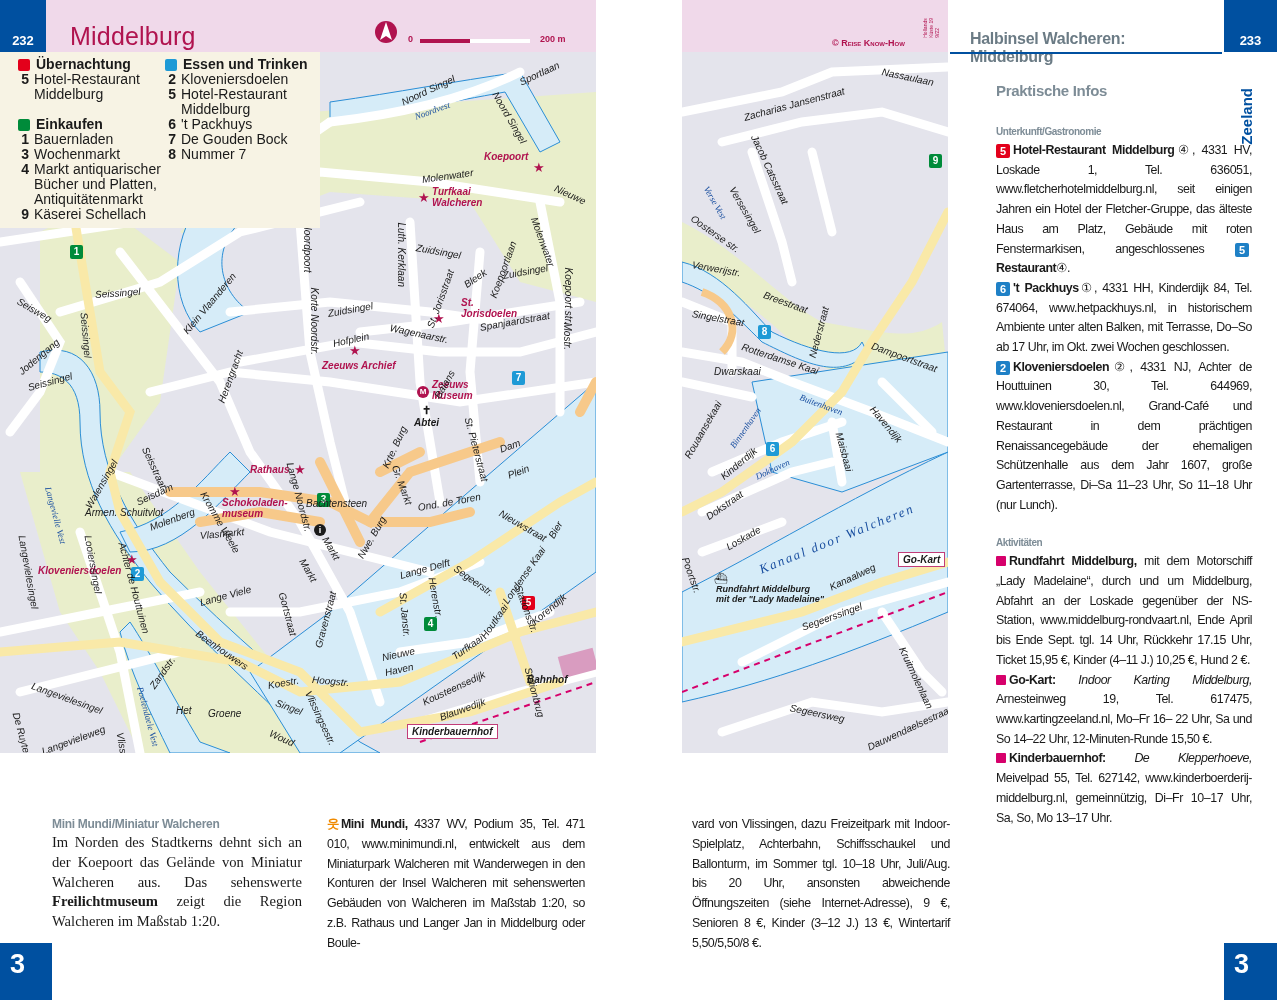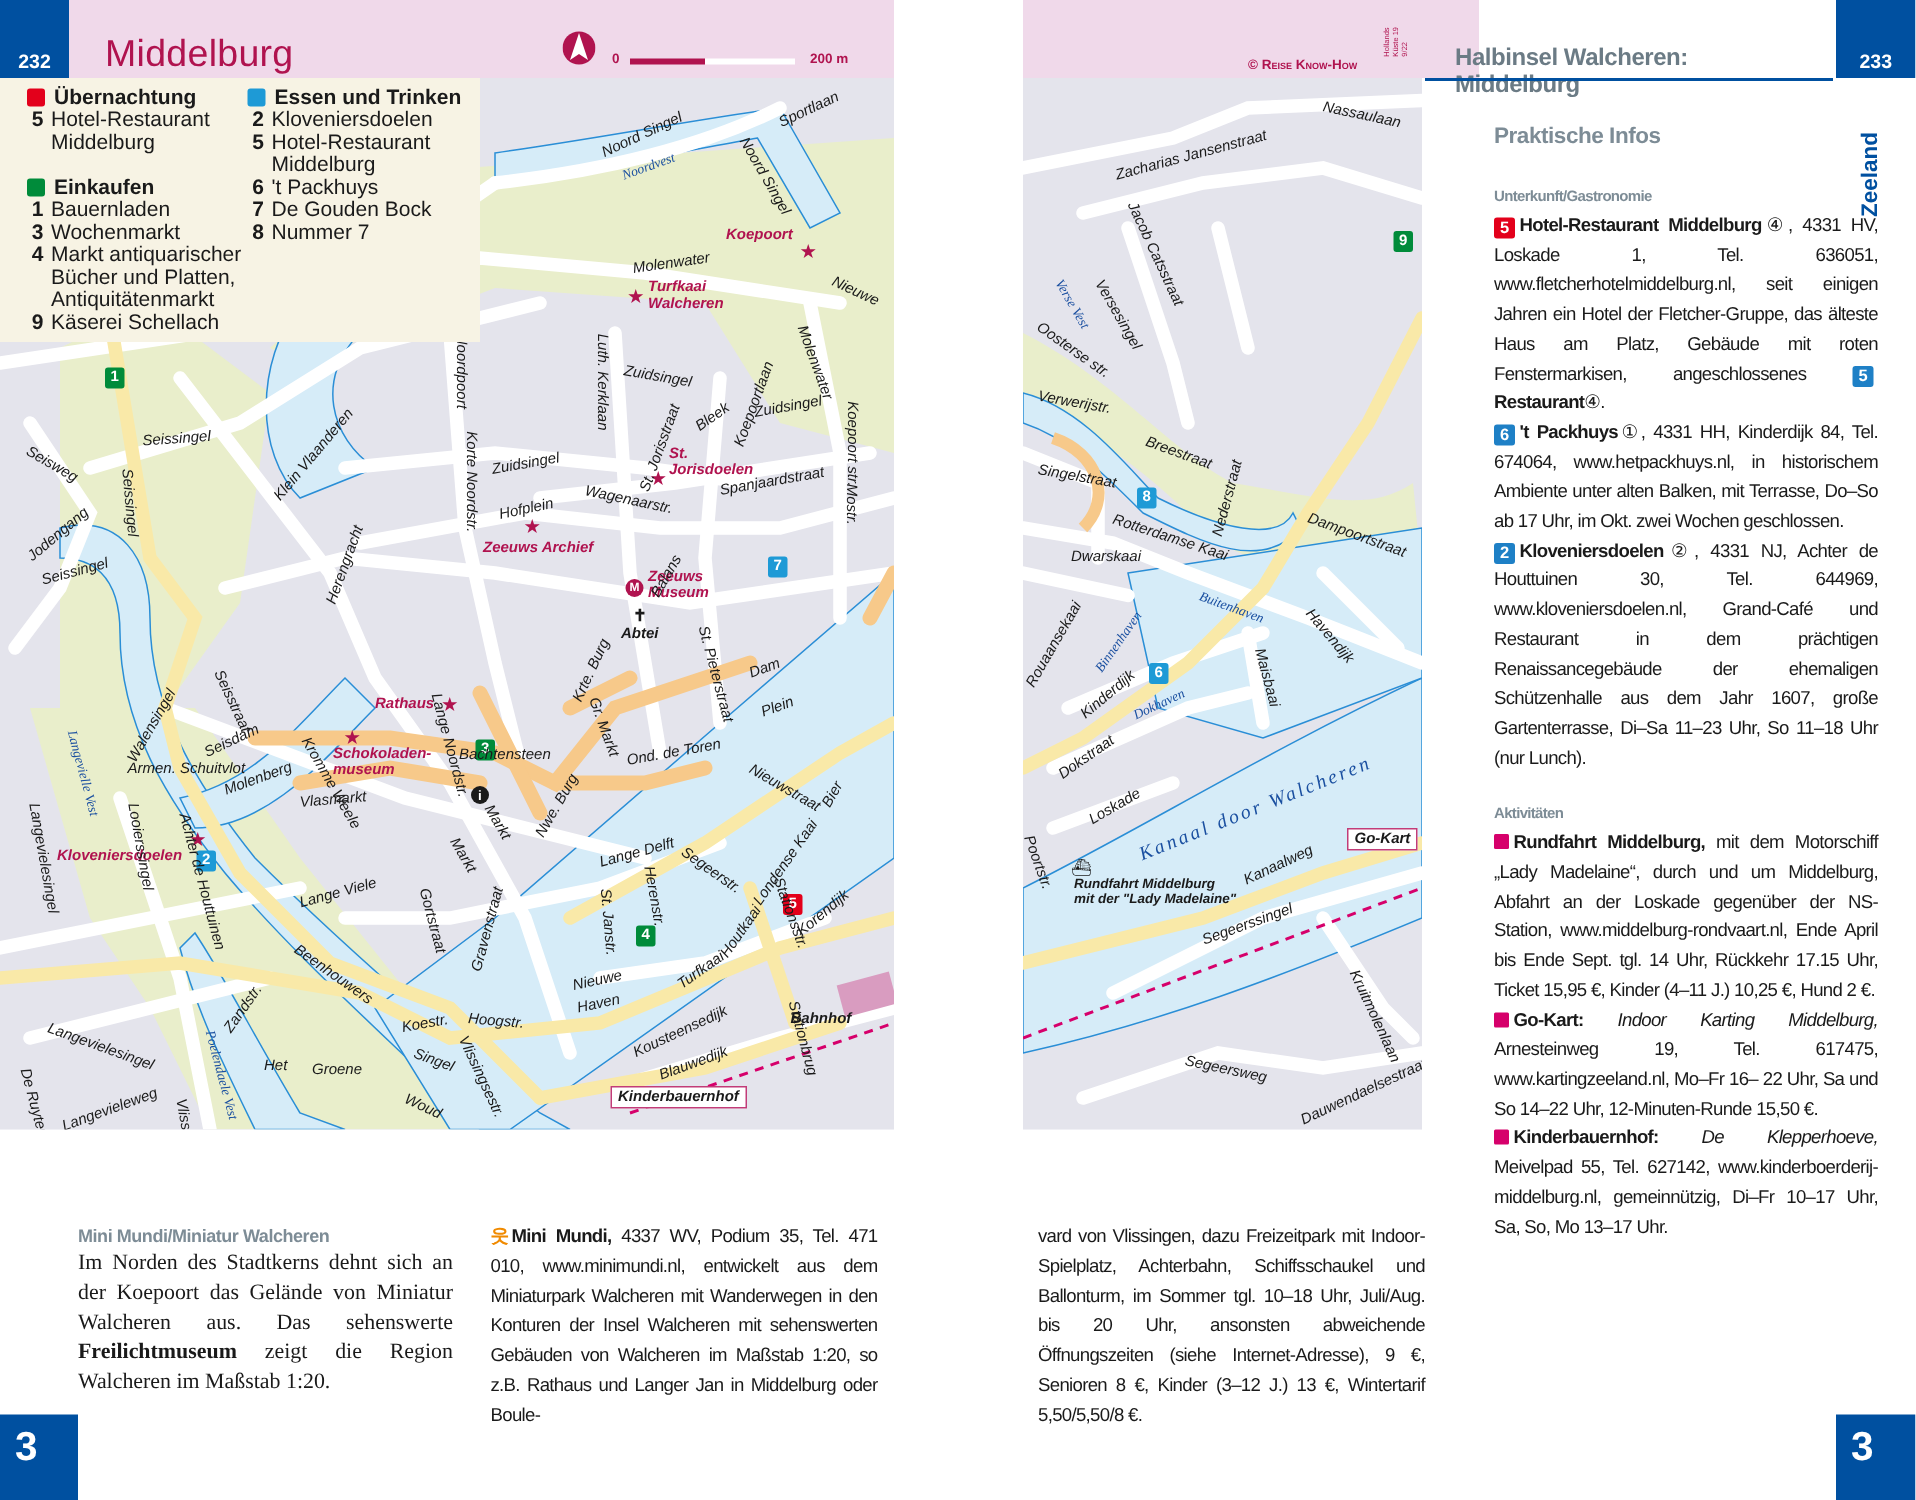--- a/index.html
+++ b/index.html
@@ -6,21 +6,21 @@
   html, body { width: 1277px; height: 1000px; background: #ffffff; overflow: hidden; }
   body { position: relative; font-family: "Liberation Sans", sans-serif; color: #1a1a1a; }
 
   .page { position: absolute; top: 0; height: 1000px; background: #fff; }
   .page-left { left: 0; width: 596px; }
   .page-right { left: 682px; width: 595px; }
 
   
   .map-head { position: absolute; top: 0; height: 52px; background: #f0d9ea; }
   .page-left .map-head { left: 0; width: 596px; }
-  .page-right .map-head { left: 0; width: 304px; padding-left: 42px; }
+  .page-right .map-head { left: 0; width: 266px; padding-left: 42px; }
 
   .page-tab { position: absolute; top: 0; width: 52px; height: 52px; background: #0050a0; color: #fff;
               font-family: "Liberation Sans", sans-serif; font-weight: bold; font-size: 13px;
               display: flex; align-items: flex-end; justify-content: center; padding-bottom: 4px; }
   .page-left .page-tab { left: 0; width: 46px; }
 
   .map-title { position: absolute; left: 70px; top: 22px; font-size: 25px; font-weight: normal; color: #b0134f; letter-spacing: 0.2px; }
 
   .north-arrow { position: absolute; left: 375px; top: 19px; width: 22px; height: 26px; }
   .scale { position: absolute; left: 408px; top: 34px; height: 12px; width: 160px; font-size: 9px; font-weight: bold; color: #b0134f; }
@@ -162,21 +162,21 @@
         <path d="M380 420 L420 400"></path>
         <path d="M580 360 L596 330"></path>
       </g>
 
       <rect x="560" y="600" width="36" height="22" fill="#d99cc0" transform="rotate(-15 578 611)"></rect>
       <path d="M420 690 L596 630" stroke="#d6006b" stroke-width="2" stroke-dasharray="6 5" fill="none"></path>
     </svg>
 
     <span class="poi-label" style="left:484px; top:99px;">Koepoort</span>
     <span class="poi-label" style="left:432px; top:134px;"><span>Turfkaai</span><br><span>Walcheren</span></span>
-    <span class="poi-label" style="left:446px; top:245px;"><span>St.</span><br><span>Jorisdoelen</span></span>
+    <span class="poi-label" style="left:461px; top:245px;"><span>St.</span><br><span>Jorisdoelen</span></span>
     <span class="poi-label" style="left:322px; top:308px;">Zeeuws Archief</span>
     <span class="poi-label" style="left:432px; top:327px;"><span>Zeeuws</span><br><span>Museum</span></span>
     <span class="poi-label" style="left:414px; top:365px; color:#1a1a1a;">Abtei</span>
     <span class="poi-label" style="left:250px; top:412px;">Rathaus</span>
     <span class="poi-label" style="left:222px; top:445px;"><span>Schokoladen-</span><br><span>museum</span></span>
     <span class="poi-label" style="left:38px; top:513px;">Kloveniersdoelen</span>
     <span class="poi-label" style="left:527px; top:622px; color:#1a1a1a;">Bahnhof</span>
 
     <span style="position:absolute;left:533px;top:108px;color:#b0134f;font-size:13px;">★</span>
     <span style="position:absolute;left:418px;top:138px;color:#b0134f;font-size:13px;">★</span>

